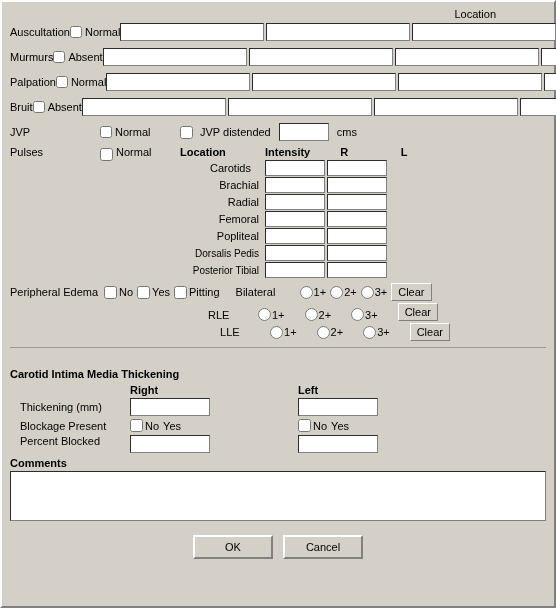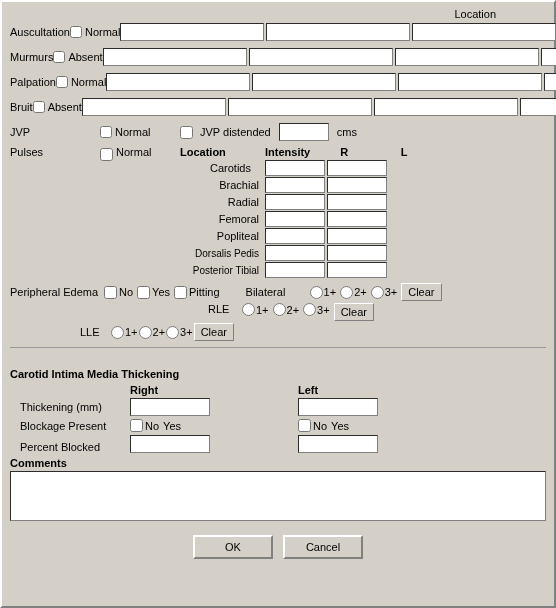--- a/index.html
+++ b/index.html
@@ -166,52 +166,52 @@
           <span>No</span>
         </label>
         <label style="display:flex; align-items:center; gap:2px;">
           <input type="checkbox" style="">
           <span>Yes</span>
         </label>
         <label style="display:flex; align-items:center; gap:2px;">
           <input type="checkbox" style="">
           <span>Pitting</span>
         </label>
-        <span style="margin-left:22px; width:60px;">Bilateral</span>
+        <span style="margin-left:12px; width:60px;">Bilateral</span>
         <label style="display:flex; align-items:center; gap:1px;">
             <input type="radio" name="bilateral" style="">
             <span>1+</span>
           </label>
         <label style="display:flex; align-items:center; gap:1px;">
             <input type="radio" name="bilateral" style="">
             <span>2+</span>
           </label>
         <label style="display:flex; align-items:center; gap:1px;">
             <input type="radio" name="bilateral" style="">
             <span>3+</span>
           </label>
         <button class="clear-btn">Clear</button>
       </div>
-      <div style="display:flex; align-items:flex-start; gap:4px; margin-top:2px; margin-left:170px;padding-left:28px;">
+      <div style="display:flex; align-items:flex-end; gap:20px; margin-top:2px; margin-left:170px;padding-left:28px;">
         <span style="width:30px;">RLE</span>
         <label style="display:flex; align-items:center; gap:1px;">
             <input type="radio" name="rle" style="">
             <span>1+</span>
           </label>
         <label style="display:flex; align-items:center; gap:1px;">
             <input type="radio" name="rle" style="">
             <span>2+</span>
           </label>
         <label style="display:flex; align-items:center; gap:1px;">
             <input type="radio" name="rle" style="">
             <span>3+</span>
           </label>
         <button class="clear-btn">Clear</button>
       </div>
-      <div style="display:flex; align-items:center; gap:1px; margin-top:2px; margin-left:70px;">
+      <div style="display:flex; align-items:center; gap:20px; margin-top:2px; margin-left:114px;justify-content:center;">
         <span style="width:30px;">LLE</span>
         <label style="display:flex; align-items:center; gap:1px;">
             <input type="radio" name="lle" style="">
             <span>1+</span>
           </label>
         <label style="display:flex; align-items:center; gap:1px;">
             <input type="radio" name="lle" style="">
             <span>2+</span>
           </label>
         <label style="display:flex; align-items:center; gap:1px;">
@@ -232,21 +232,21 @@
             <input type="text" style="width: 80px; height: 18px; border: 1px inset rgb(128, 128, 128); background: white;">
           </div>
           <div style="display:flex; align-items:center; margin-bottom:3px;">
             <span style="width:110px;">Blockage Present</span>
             <label style="display:flex; align-items:center; gap:2px;">
               <input type="checkbox" style="">
               <span>No</span>
             </label>
             <span style="margin-left:4px;">Yes</span>
           </div>
-          <div style="display:flex; align-items:flex-end;">
+          <div style="display:flex; align-items:flex-start;">
             <span style="width:110px;">Percent Blocked</span>
             <input type="text" style="width: 80px; height: 18px; border: 1px inset rgb(128, 128, 128); background: white;">
           </div>
         </div>
         <div style="flex:1;">
           <div style="font-weight:bold; margin-left:0px; margin-bottom:2px;">Left</div>
           <div style="display:flex; align-items:center; margin-bottom:3px;">
             <input type="text" style="width: 80px; height: 18px; border: 1px inset rgb(128, 128, 128); background: white;">
           </div>
           <div style="display:flex; align-items:center; margin-bottom:3px;">

